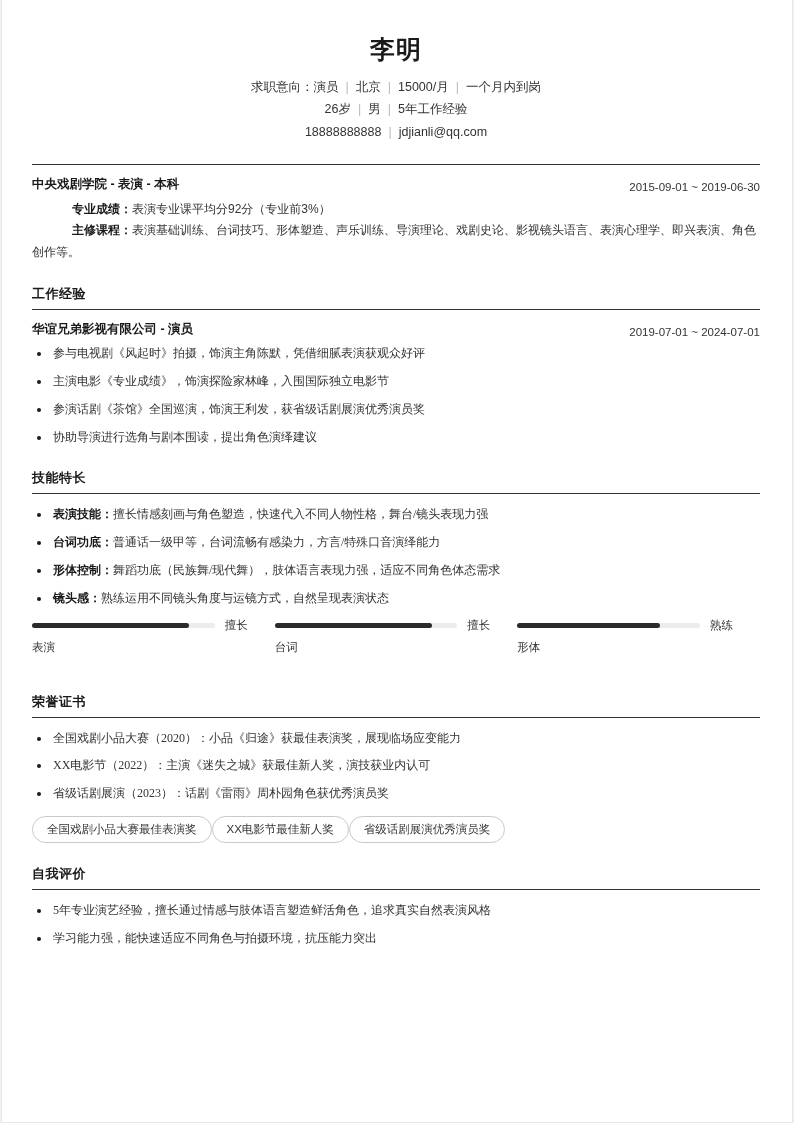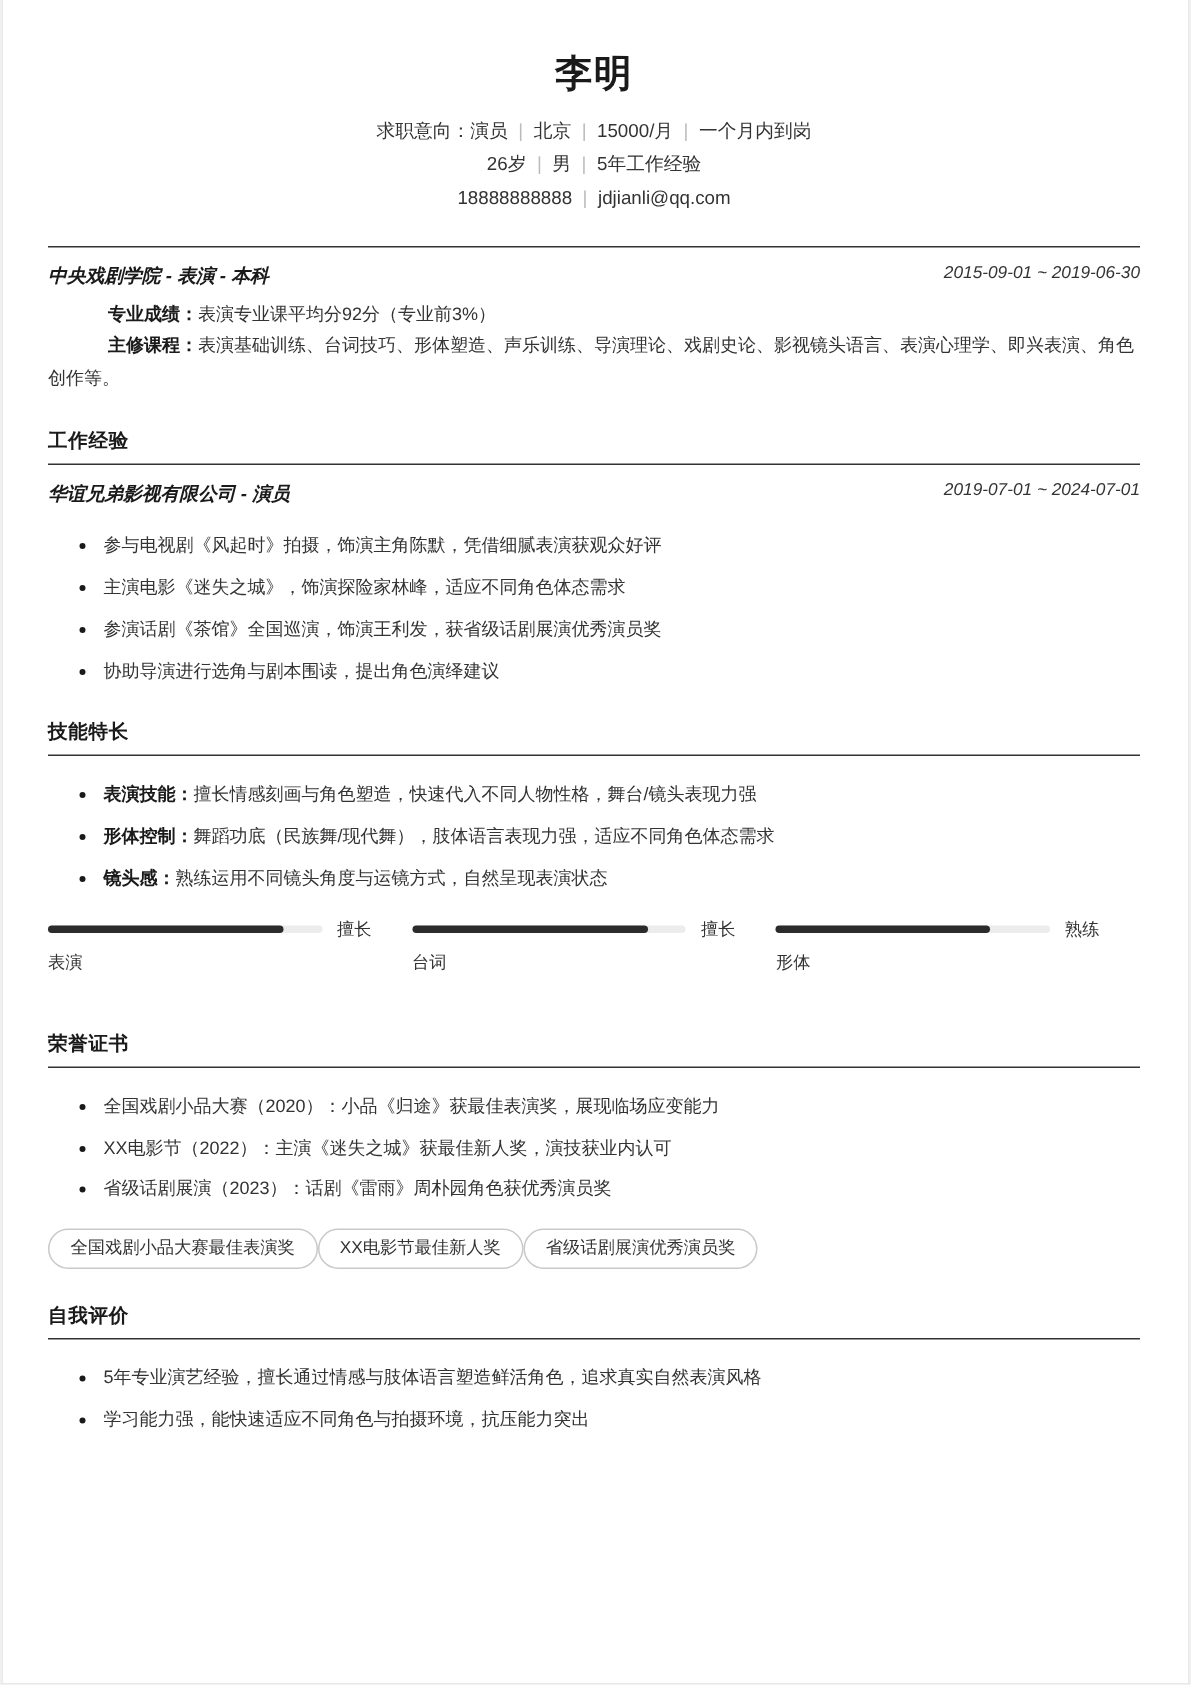--- a/index.html
+++ b/index.html
@@ -66,23 +66,22 @@
     height: 1px;
     background: #333333;
     width: 100%;
     margin-bottom: 11px;
   }
 
   
   .entry-head {
     display: flex;
     justify-content: space-between;
-    align-items: flex-start;
+    align-items: flex-end;
     margin-bottom: 6px;
-    font-style: italic;
   }
   .entry-title {
     font-size: 12.5px;
     font-weight: bold;
     color: #1a1a1a;
   }
   .entry-date {
     font-size: 11.5px;
     color: #333333;
     white-space: nowrap;
@@ -94,22 +93,23 @@
   }
   .meta-row .lbl {
     font-weight: bold;
     color: #1a1a1a;
     margin-left: 40px;
   }
 
   
   ul.bullets {
     list-style: none;
-    margin: 16px;
+    margin: 0;
     padding: 0;
+    font-family: Liberation Serif, serif;
   }
   ul.bullets li {
     position: relative;
     padding-left: 21px;
     font-size: 12px;
     color: #333333;
     line-height: 1.65;
     margin-bottom: 8px;
   }
   ul.bullets li:last-child { margin-bottom: 0; }
@@ -229,32 +229,33 @@
   <div class="section">
     <div class="section-title">工作经验</div>
     <div class="section-rule"></div>
 
     <div class="entry-head">
       <div class="entry-title">华谊兄弟影视有限公司 - 演员</div>
       <div class="entry-date">2019-07-01 ~ 2024-07-01</div>
     </div>
     <ul class="bullets">
       <li>参与电视剧《风起时》拍摄，饰演主角陈默，凭借细腻表演获观众好评</li>
-      <li>主演电影《迷失之城》，饰演探险家林峰，适应不同角色体态需求</li>
+      <li>主演电影《专业成绩》，饰演探险家林峰，入围国际独立电影节</li>
       <li>参演话剧《茶馆》全国巡演，饰演王利发，获省级话剧展演优秀演员奖</li>
       <li>协助导演进行选角与剧本围读，提出角色演绎建议</li>
     </ul>
   </div>
 
   <div class="section">
     <div class="section-title">技能特长</div>
     <div class="section-rule"></div>
 
     <ul class="bullets">
       <li><span class="k">表演技能：</span><span>擅长情感刻画与角色塑造，快速代入不同人物性格，舞台/镜头表现力强</span></li>
+      <li><span class="k">台词功底：</span><span>普通话一级甲等，台词流畅有感染力，方言/特殊口音演绎能力</span></li>
       <li><span class="k">形体控制：</span><span>舞蹈功底（民族舞/现代舞），肢体语言表现力强，适应不同角色体态需求</span></li>
       <li><span class="k">镜头感：</span><span>熟练运用不同镜头角度与运镜方式，自然呈现表演状态</span></li>
     </ul>
 
     <div class="bars">
       <div class="bar-cell">
         <div class="bar-row">
           <div class="bar-track">
             <div class="bar-fill" style="width: 86%;"></div>
           </div>

